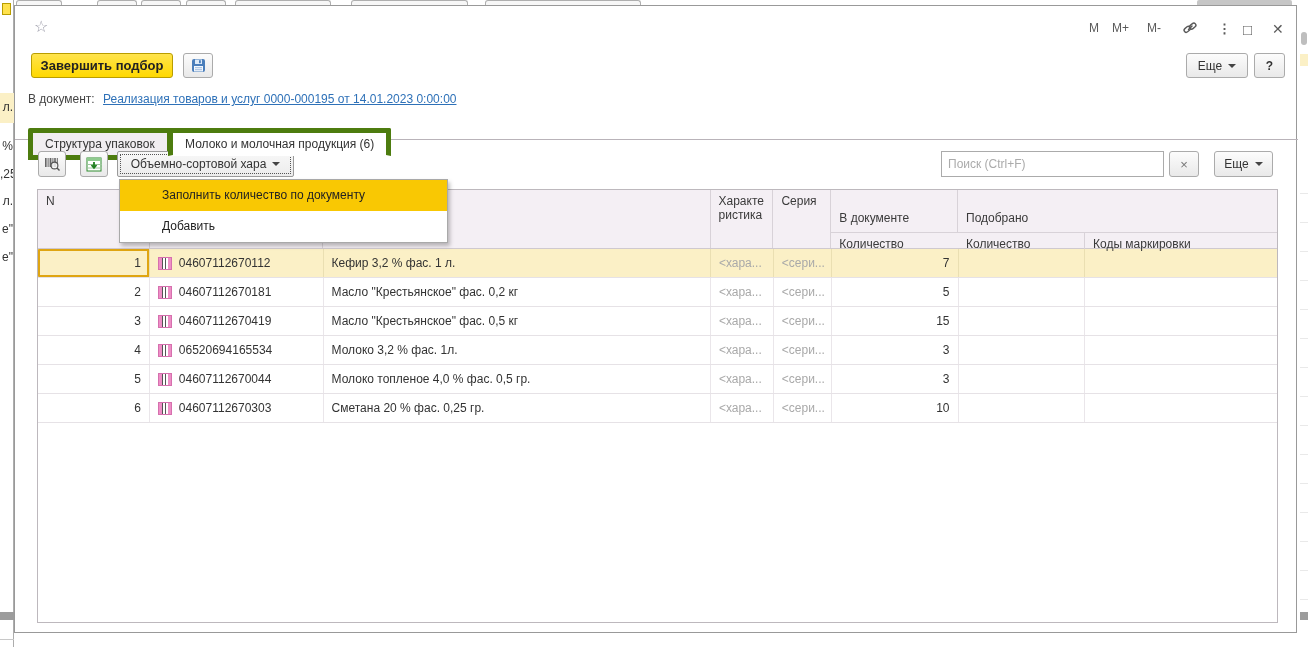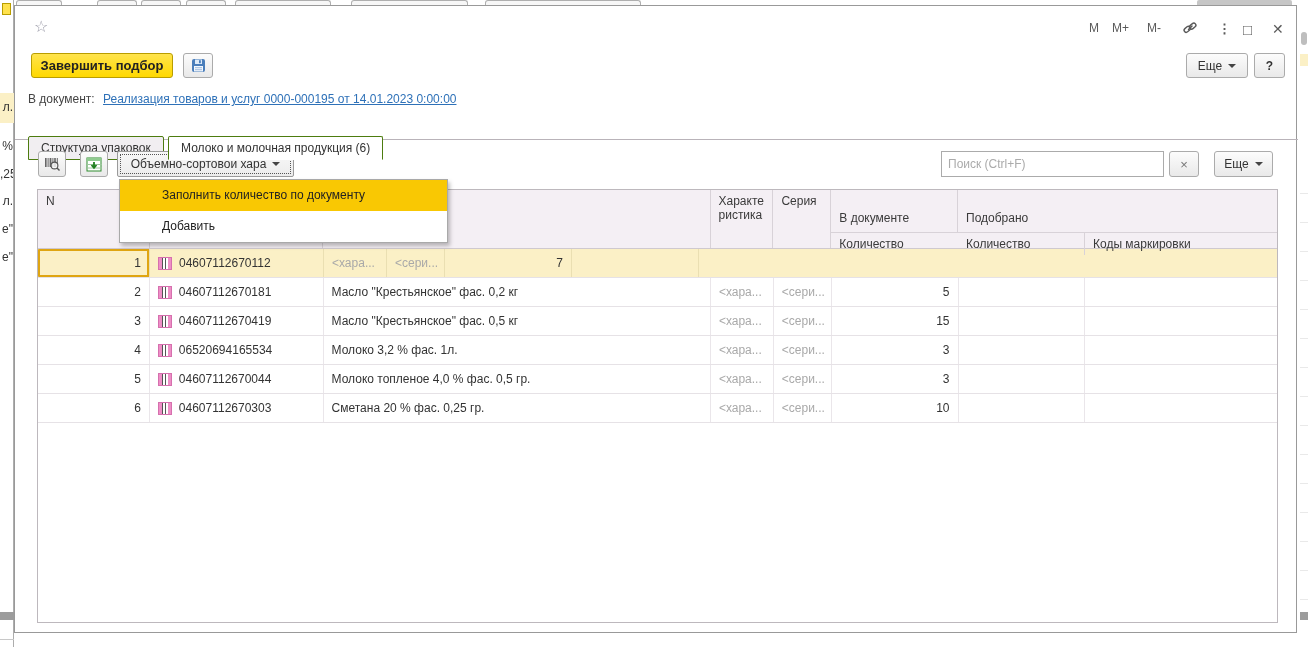--- a/index.html
+++ b/index.html
@@ -42,22 +42,22 @@
     font-weight:bold; font-size:13px; color:#222; display:flex; align-items:center; justify-content:center; cursor:pointer; font-family:inherit; }
   .btn-save { left:168px; top:47px; width:30px; }
   .btn-more-top { left:1171px; top:47px; width:62px; }
   .btn-help { left:1239px; top:47px; width:31px; font-weight:bold; }
   
   .doc-line { position:absolute; left:13px; top:86px; }
   .doc-label { color:#444; }
   .doc-link { color:#2E71B8; text-decoration:underline; cursor:pointer; margin-left:5px; }
   
   .tabbar { position:absolute; left:0px; top:114px; width:1283px; height:20px; border-bottom:1px solid #B9B3B9; }
-  .tab { position:absolute; top:16px; height:20px; padding:11px 12px; display:flex; align-items:center;
-    border:1px solid #4d7c0f; border-radius:2px 2px 0 0; cursor:pointer; white-space:nowrap; }
+  .tab { position:absolute; top:8px; height:20px; padding:11px 12px; display:flex; align-items:center;
+    border:5px solid #4d7c0f; border-radius:2px 2px 0 0; cursor:pointer; white-space:nowrap; }
   .tab.inactive { left:13px; background:#F1EEF1; color:#333; }
   .tab.active { left:153px; background:#fff; height:21px; border-bottom:1px solid #fff; z-index:2; }
   
   .icon-btn { position:absolute; top:145px; width:28px; height:26px; border:1px solid #ABABAB; border-radius:3px;
     background:linear-gradient(#FCFCFC,#E9E9E9); display:flex; align-items:center; justify-content:center; cursor:pointer; }
   .btn-bulk { position:absolute; left:102px; top:145px; width:177px; height:26px;
     border:1px solid #9A9A9A; border-radius:2px; background:linear-gradient(#F8F8F8,#ECECEC);
     outline:1px dotted #555; outline-offset:-4px;
     display:flex; align-items:center; justify-content:center; cursor:pointer; font-family:inherit; font-size:12px; color:#333; }
   .search-box { position:absolute; left:926px; top:145px; width:223px; height:26px;
@@ -225,20 +225,21 @@
           </div>
         </div>
       </div>
 
       <div class="trow selected">
         <div class="c n w-n">1</div>
         <div class="c w-code">
             <span class="bc-icon"></span>
             <span>04607112670112</span>
           </div>
+        <div class="c w-name">Кефир 3,2 % фас. 1 л.</div>
         <div class="c w-char muted">&lt;хара...</div>
         <div class="c w-ser muted">&lt;сери...</div>
         <div class="c num w-qty">7</div>
         <div class="c w-qty2"></div>
         <div class="c w-codes"></div>
       </div>
       <div class="trow">
         <div class="c n w-n">2</div>
         <div class="c w-code">
             <span class="bc-icon"></span>

